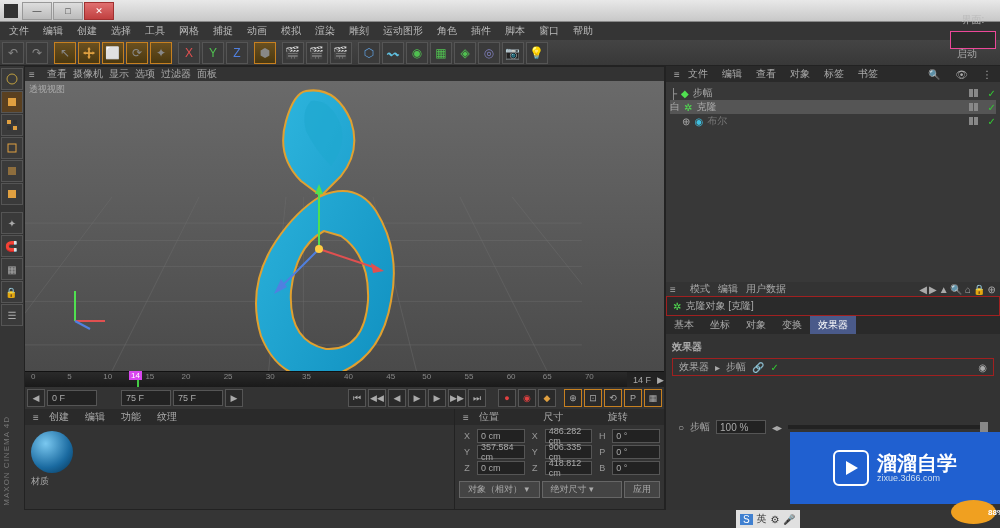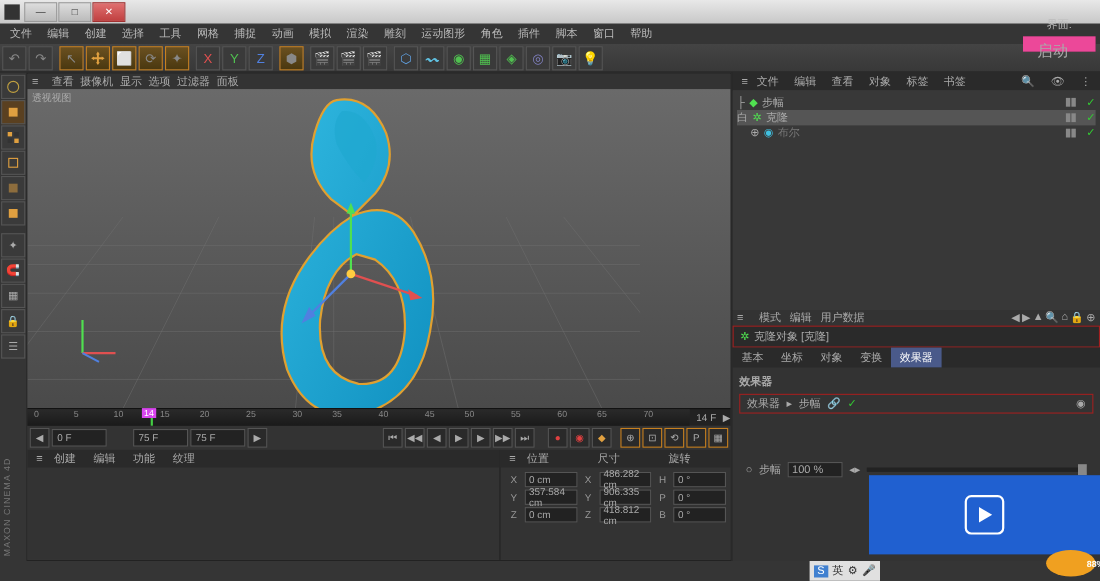--- a/index.html
+++ b/index.html
@@ -7,21 +7,21 @@
 .titlebar { height: 22px; background: linear-gradient(#e8e8e8,#c8c8c8); display: flex; align-items: center; padding: 0 4px; color: #222; font-size: 11px; border-bottom: 1px solid #888; }
 .titlebar .icon { width: 14px; height: 14px; background: #333; margin-right: 4px; }
 .titlebar .title { flex: 1; }
 .window-controls { display: flex; gap: 1px; }
 .window-controls div { width: 30px; height: 18px; display: flex; align-items: center; justify-content: center; font-size: 9px; }
 .wc-min, .wc-max { background: linear-gradient(#ddd,#bbb); color:#333; border:1px solid #999;}
 .wc-close { background: linear-gradient(#e07070,#c04040); color:#fff; border:1px solid #a03030;}
 .menubar { height: 18px; background: #353535; display: flex; align-items: center; padding: 0 4px; gap: 4px; }
 .menubar span { padding: 0 5px; cursor: default; color:#bbb; font-size:10px;}
 .menubar .right { margin-left: auto; display:flex; align-items:center; gap:4px;flex-direction:column;}
-.menubar .right .dropdown { background:#2a2a2a; border:7px solid #ec4899; padding:0 18px 0 6px; height:14px; line-height:12px; font-size:14px;}
+.menubar .right .dropdown { background:#2a2a2a; border:1px solid #ec4899; padding:16px 18px 0 6px; height:14px; line-height:12px; font-size:10px;}
 .toolbar { height: 26px; background: linear-gradient(#444,#383838); display: flex; align-items: center; padding: 2px; gap: 2px; border-bottom:1px solid #222;}
 .tbtn { width: 22px; height: 22px; background: #3a3a3a; border:1px solid #555; display:flex; align-items:center; justify-content:center; font-size:12px; color:#888;}
 .tbtn.orange { border-color:#c78020; background:linear-gradient(#6a5020,#4a3810);}
 .tbtn.group { margin-left:4px;}
 .tbtn svg { width:14px; height:14px; }
 .main { display: flex; height: calc(528px - 22px - 18px - 26px - 18px); }
 .leftbar { width: 24px; background: #353535; display:flex; flex-direction:column; gap:1px; padding-top:2px;}
 .leftbar .lbtn { width:22px; height:22px; background:#3a3a3a; border:1px solid #555; margin-left:1px; display:flex; align-items:center; justify-content:center;}
 .viewport-area { flex:1; display:flex; flex-direction:column; background:#404040; border:1px solid #222;}
 .vp-header { height:14px; background:#333; display:flex; align-items:center; padding:0 4px; gap:6px; font-size:10px;}
@@ -293,20 +293,24 @@
     </div>
     <div class="bottom-panels">
       <div class="material-panel">
         <div class="panel-tabs">
           <span style="width:12px">≡</span>
           <span>创建</span>
           <span>编辑</span>
           <span>功能</span>
           <span>纹理</span>
         </div>
+        <div class="mat-area">
+          <div class="mat-ball"></div>
+          <div class="mat-label">材质</div>
+        </div>
       </div>
       <div class="coords-panel">
         <div class="panel-tabs">
             <span style="width:12px">≡</span>
           <span style="flex:1">位置</span>
           <span style="flex:1">尺寸</span>
           <span style="flex:1">旋转</span>
         </div>
         <div class="coords-grid">
           <div class="clab">X</div>
@@ -321,20 +325,25 @@
             <div class="cfield">906.335 cm</div>
           <div class="clab">P</div>
             <div class="cfield">0 °</div>
           <div class="clab">Z</div>
             <div class="cfield">0 cm</div>
           <div class="clab">Z</div>
             <div class="cfield">418.812 cm</div>
           <div class="clab">B</div>
             <div class="cfield">0 °</div>
         </div>
+        <div class="coords-bottom">
+          <div class="cbtn" style="flex:1"><span>对象（相对）</span> ▾</div>
+          <div class="cbtn" style="flex:1"><span>绝对尺寸</span> ▾</div>
+          <div class="cbtn">应用</div>
+        </div>
       </div>
     </div>
   </div>
 
   <div class="right-panel">
     <div class="rp-tabs">
       <span style="width:12px">≡</span>
       <span>文件</span>
       <span>编辑</span>
       <span>查看</span>
@@ -431,20 +440,24 @@
 </div>
 
 <div class="maxon">MAXON CINEMA 4D</div>
 
 <div class="watermark">
   <div class="play">
       <svg width="18" height="18">
         <polygon points="4,2 16,9 4,16" fill="#fff"></polygon>
       </svg>
     </div>
+  <div>
+    <div class="txt">溜溜自学</div>
+    <div class="sub">zixue.3d66.com</div>
+  </div>
 </div>
 
 <div class="badge">88%</div>
 
 <div class="taskbar">
   <span style="background:#4080d0;color:#fff;padding:0 3px">S</span>
   <span>英</span>
     <span>⚙</span>
     <span>🎤</span>
 </div>

